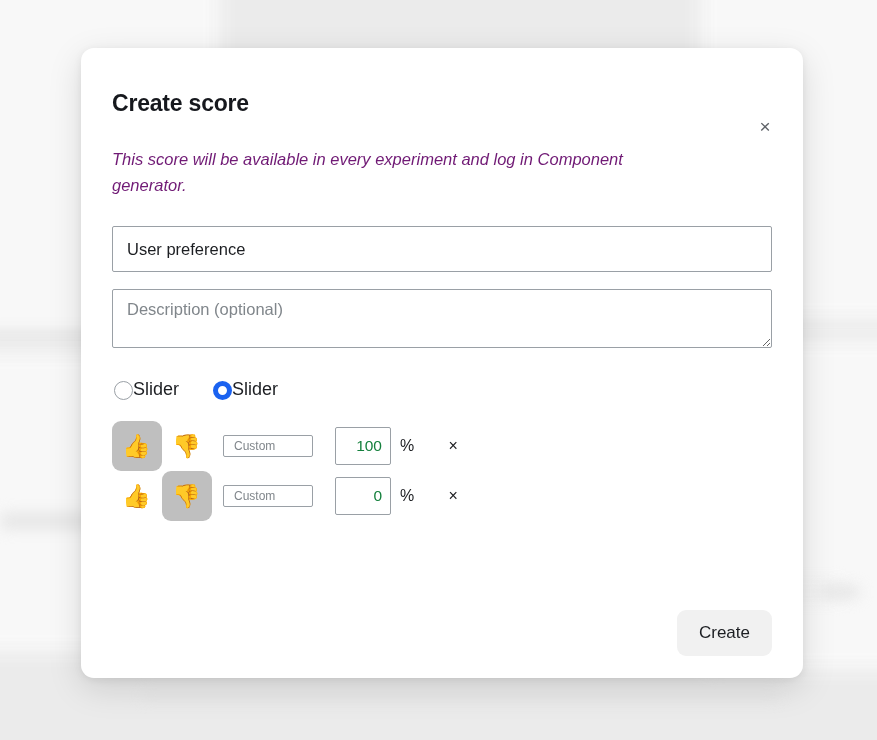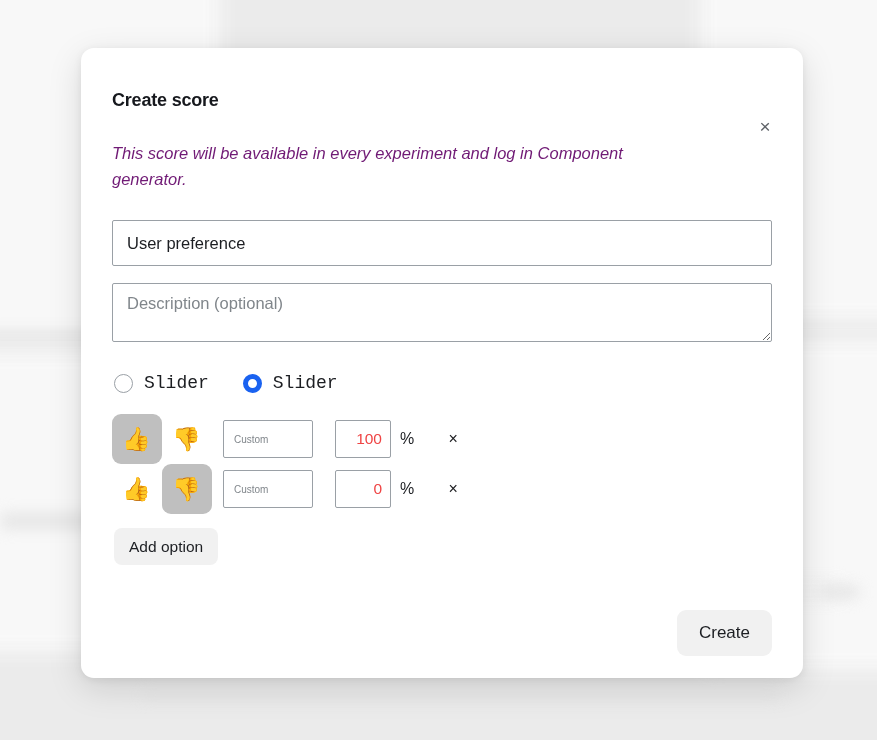--- a/index.html
+++ b/index.html
@@ -52,21 +52,21 @@
     width: 722px;
     height: 630px;
     background: #ffffff;
     border-radius: 13px;
     box-shadow: 0 10px 34px rgba(0,0,0,0.13), 0 2px 8px rgba(0,0,0,0.07);
     box-sizing: border-box;
     padding: 30px 31px 0 31px;
   }
 
   .modal-title {
-    font-size: 18px;
+    font-size: 23px;
     font-weight: bold;
     color: #16181d;
     letter-spacing: -0.2px;
     margin: 0;
     padding-top: 12px;
   }
 
   #close-btn {
     position: absolute;
     top: 64px;
@@ -133,23 +133,21 @@
   .radio-row {
     display: flex;
     align-items: center;
     gap: 34px;
     margin-top: 31px;
     padding-left: 2px;
   }
   .radio-opt {
     display: flex;
     align-items: flex-end;
-    gap: 11px;
-    cursor: pointer;
-    font-family: Liberation Mono, monospace;
+    cursor: pointer;
   }
   .radio-mark {
     width: 19px;
     height: 19px;
     border-radius: 50%;
     box-sizing: border-box;
     border: 1.6px solid #9aa0a6;
     background: #fff;
     flex: none;
   }
@@ -183,43 +181,43 @@
     justify-content: center;
     cursor: pointer;
     padding: 0;
     flex: none;
   }
   .thumb-btn.selected { background: #bfbfbf; }
 
   .custom-input {
     box-sizing: border-box;
     width: 90px;
-    height: 38px;
+    height: 22px;
     margin-left: 11px;
     padding: 0 10px;
-    font-size: 10px;
+    font-size: 12px;
     font-family: "Liberation Sans", sans-serif;
     color: #1c1e22;
     border: 1px solid #9aa0a6;
     border-radius: 2px;
     background: #fff;
     outline: none;
     flex: none;
   }
   .custom-input::placeholder { color: #80868b; }
 
   .value-input {
     box-sizing: border-box;
     width: 56px;
     height: 38px;
     margin-left: 22px;
     padding: 0 8px;
     font-size: 15.5px;
     font-family: "Liberation Sans", sans-serif;
-    color: #ef4444;
+    color: #15803d;
     text-align: right;
     border: 1px solid #9aa0a6;
     border-radius: 2px;
     background: #fff;
     outline: none;
     flex: none;
   }
   .pct {
     font-size: 16px;
     color: #1c1e22;
@@ -331,19 +329,18 @@
     <div class="option-row">
       <button class="thumb-btn">👍</button>
       <button class="thumb-btn selected">👎</button>
       <input class="custom-input" type="text" placeholder="Custom" style="">
       <input class="value-input" type="text" value="0" style="">
       <span class="pct">%</span>
       <button class="remove-btn">×</button>
     </div>
   </div>
 
-  <button class="add-option-btn">Add option</button>
 
   <div class="footer">
     <button class="create-btn">Create</button>
   </div>
 
 </div>
 
 </body></html>

